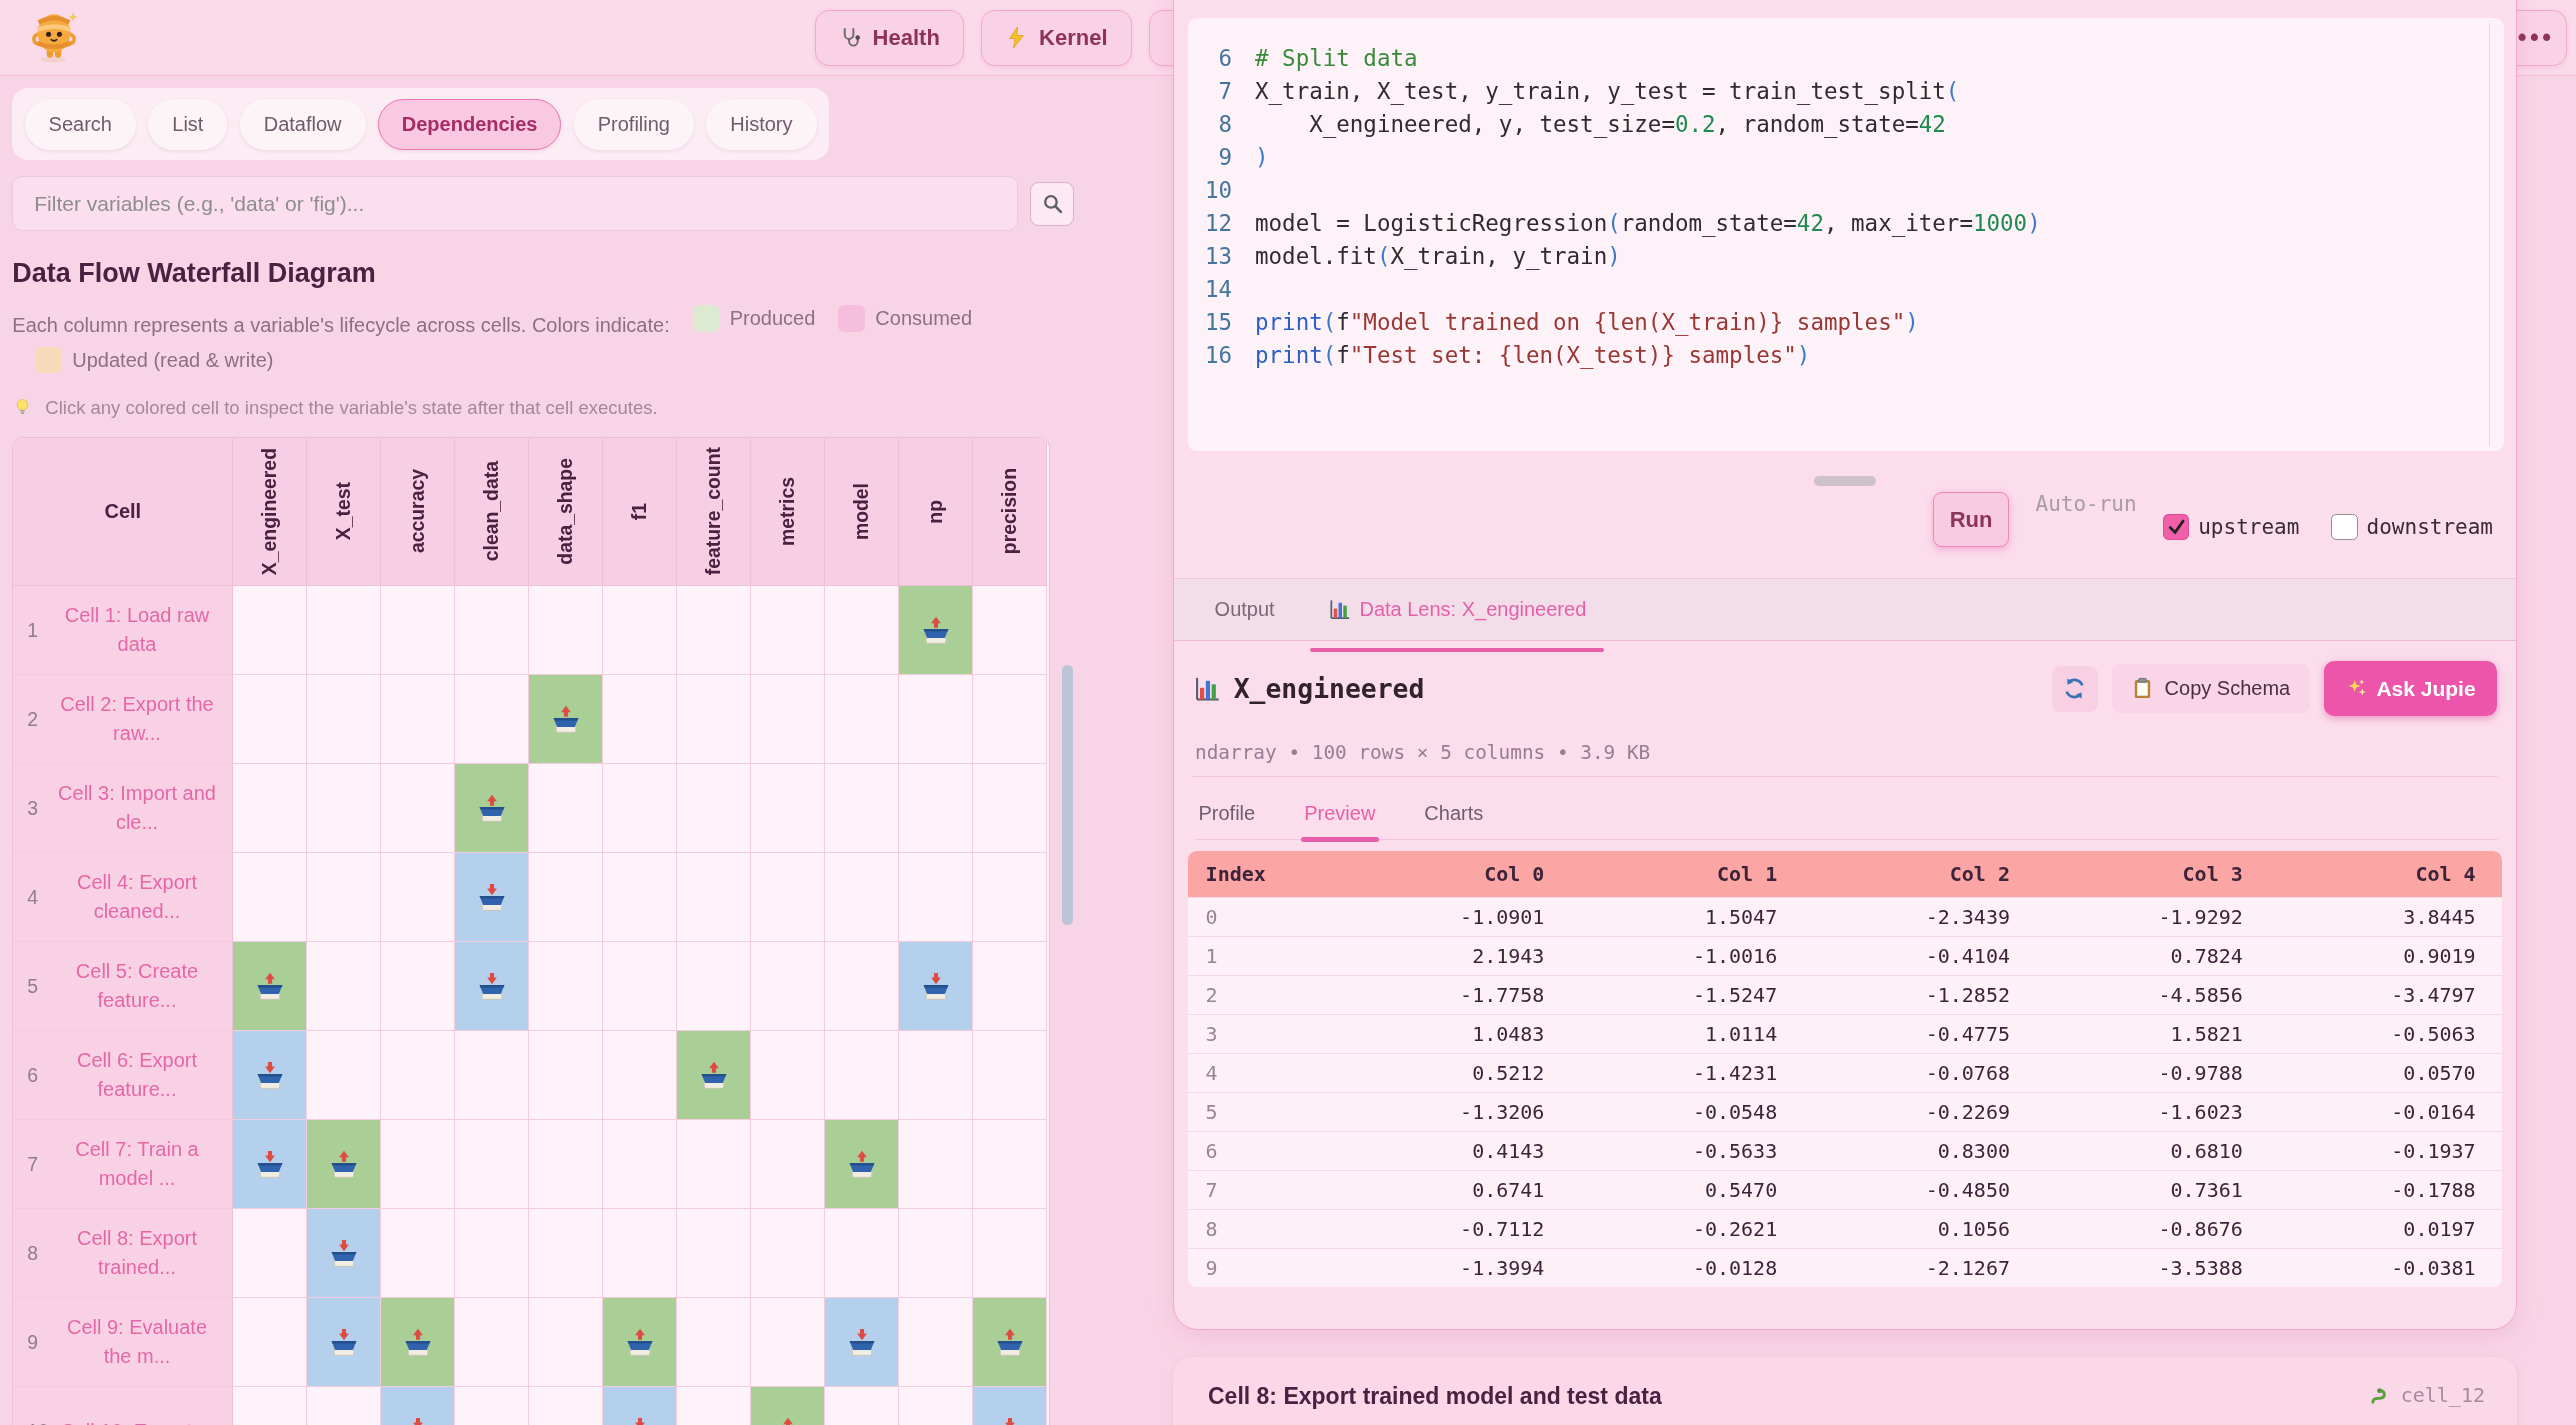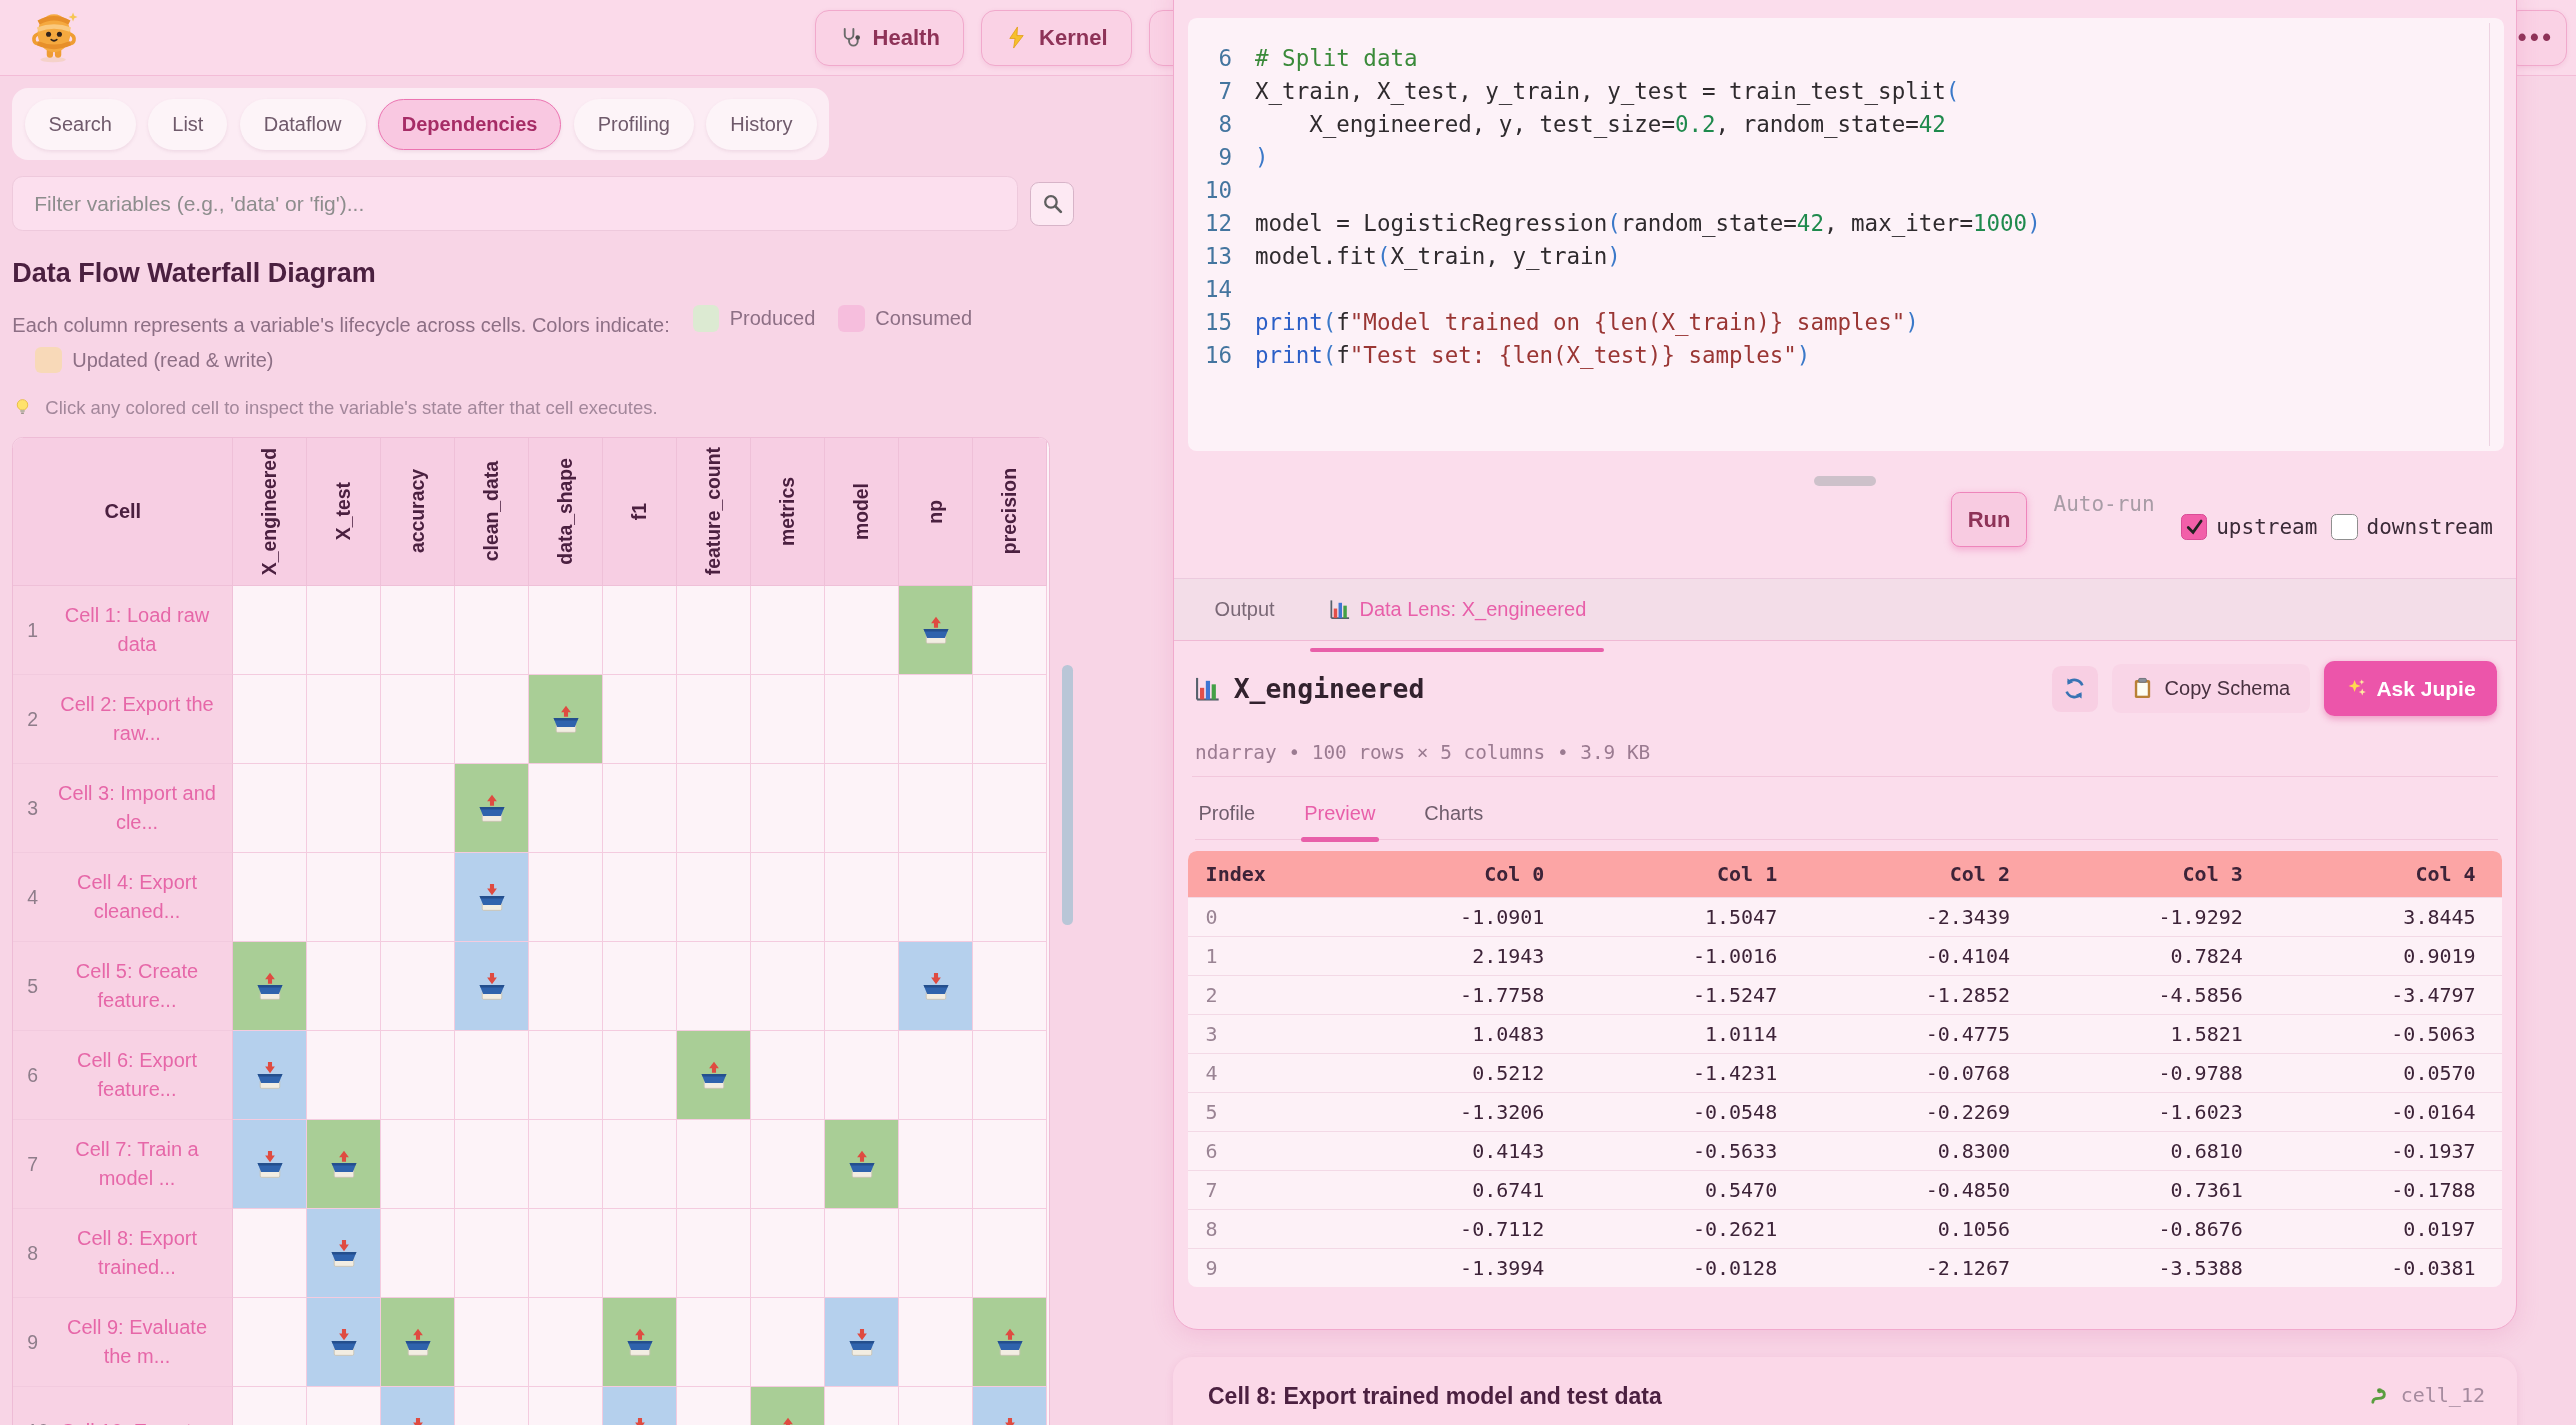--- a/index.html
+++ b/index.html
@@ -659,21 +659,21 @@
       <div class="code-line">
         <span class="ln">16</span>
         <span class="code-text"><span class="seg-kw">print</span><span class="seg-paren">(</span><span class="seg-plain">f</span><span class="seg-str">"Test&nbsp;set:&nbsp;{len(X_test)}&nbsp;samples"</span><span class="seg-paren">)</span></span>
       </div>
     </div>
   <div class="drag-handle"></div>
 
   <div class="run-row">
     <div class="run-btn">Run</div>
     <span class="autorun">Auto-run</span>
-    <span id="chk-container" style="display:flex; gap:14px;">
+    <span id="chk-container" style="display:flex; gap:32px;">
         <span class="chk-item">
           <span class="chk on">
             <svg width="19.4" height="19.4" viewBox="0 0 24 24">
               <polyline points="4,13 10,19 20,5" fill="none" stroke="#222" stroke-width="3.4" stroke-linecap="round"></polyline>
             </svg>
           </span>
           <span>upstream</span>
         </span>
         <span class="chk-item">
           <span class="chk off"></span>

